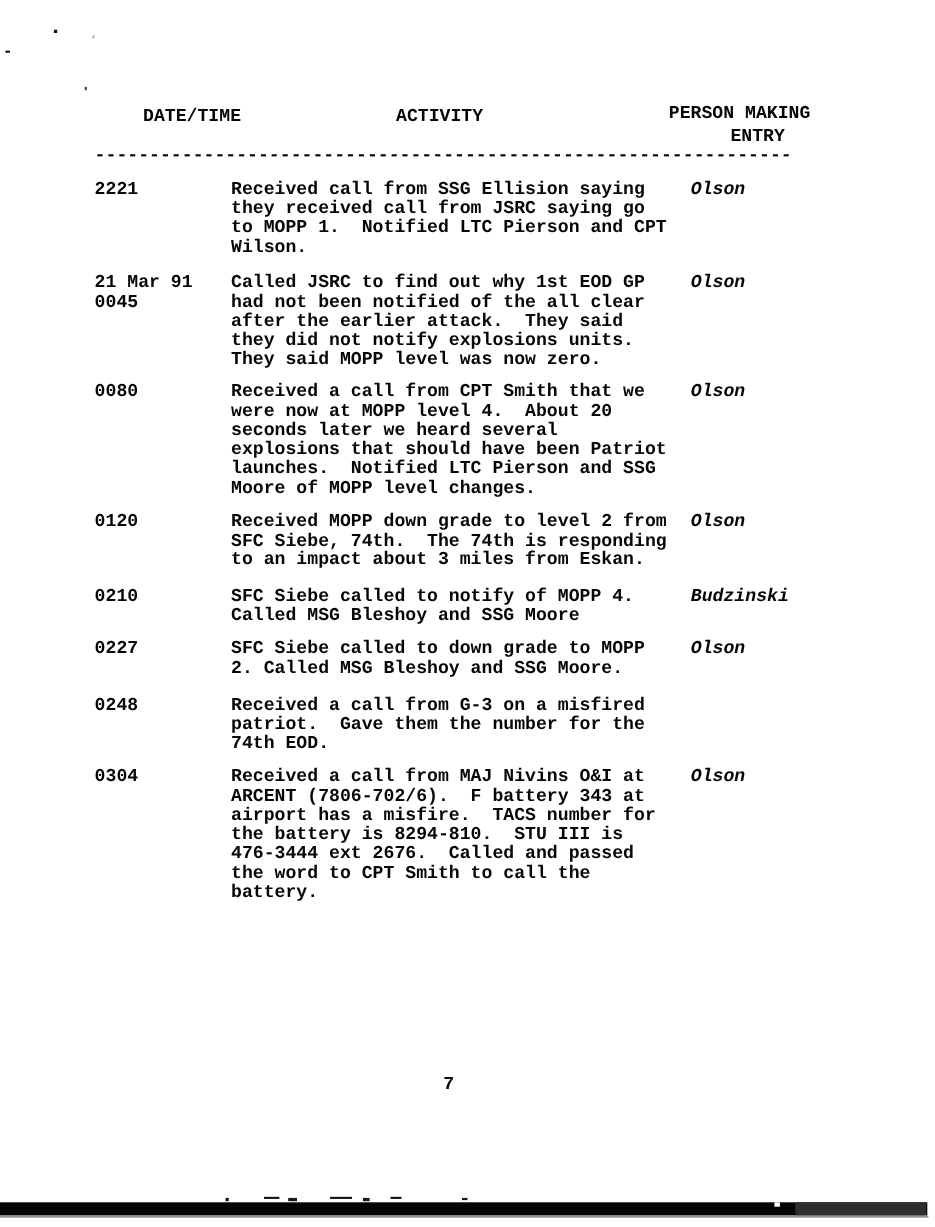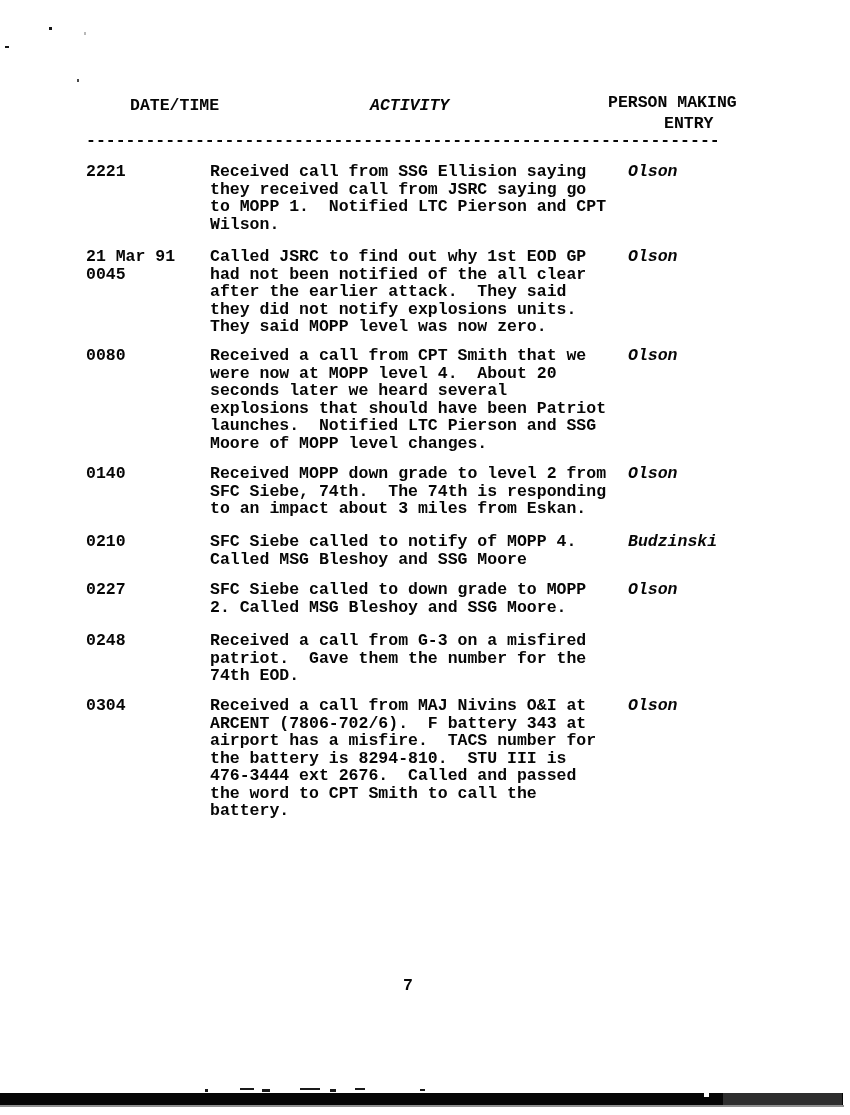--- a/index.html
+++ b/index.html
@@ -47,21 +47,21 @@
 <body>
 
 <div class="page">
 
   <div class="speck" style="left:49px; top:27px; width:3px; height:3px;"></div>
   <div class="speck" style="left:84px; top:32px; width:2px; height:3px; background:#b9b9b9;"></div>
   <div class="speck" style="left:5px; top:46px; width:4px; height:2px;"></div>
   <div class="speck" style="left:77px; top:79px; width:2px; height:3px; background:#4a4a4a;"></div>
 
   <div class="cell" style="left:86px; top:97px;margin-left:44px;">DATE/TIME</div>
-  <div class="cell" style="left:370px; top:97px;font-style:italic;">ACTIVITY</div>
+  <div class="cell" style="left:360px; top:97px;">ACTIVITY</div>
   <div class="cell" style="left:608px; top:94px;">PERSON MAKING</div>
   <div class="cell" style="left:664px; top:114.5px;">ENTRY</div>
   <div class="cell" style="left:86px; top:132px;">----------------------------------------------------------------</div>
 
   <div class="row" style="top:163px;">
     <div class="cell date">2221</div>
     <div class="cell act">Received call from SSG Ellision saying
 they received call from JSRC saying go
 to MOPP 1.  Notified LTC Pierson and CPT
 Wilson.</div>
@@ -84,21 +84,21 @@
     <div class="cell act">Received a call from CPT Smith that we
 were now at MOPP level 4.  About 20
 seconds later we heard several
 explosions that should have been Patriot
 launches.  Notified LTC Pierson and SSG
 Moore of MOPP level changes.</div>
     <div class="cell person">Olson</div>
   </div>
 
   <div class="row" style="top:465px;">
-    <div class="cell date">0140</div>
+    <div class="cell date">0120</div>
     <div class="cell act">Received MOPP down grade to level 2 from
 SFC Siebe, 74th.  The 74th is responding
 to an impact about 3 miles from Eskan.</div>
     <div class="cell person">Olson</div>
   </div>
 
   <div class="row" style="top:533px;">
     <div class="cell date">0210</div>
     <div class="cell act">SFC Siebe called to notify of MOPP 4.
 Called MSG Bleshoy and SSG Moore</div>

